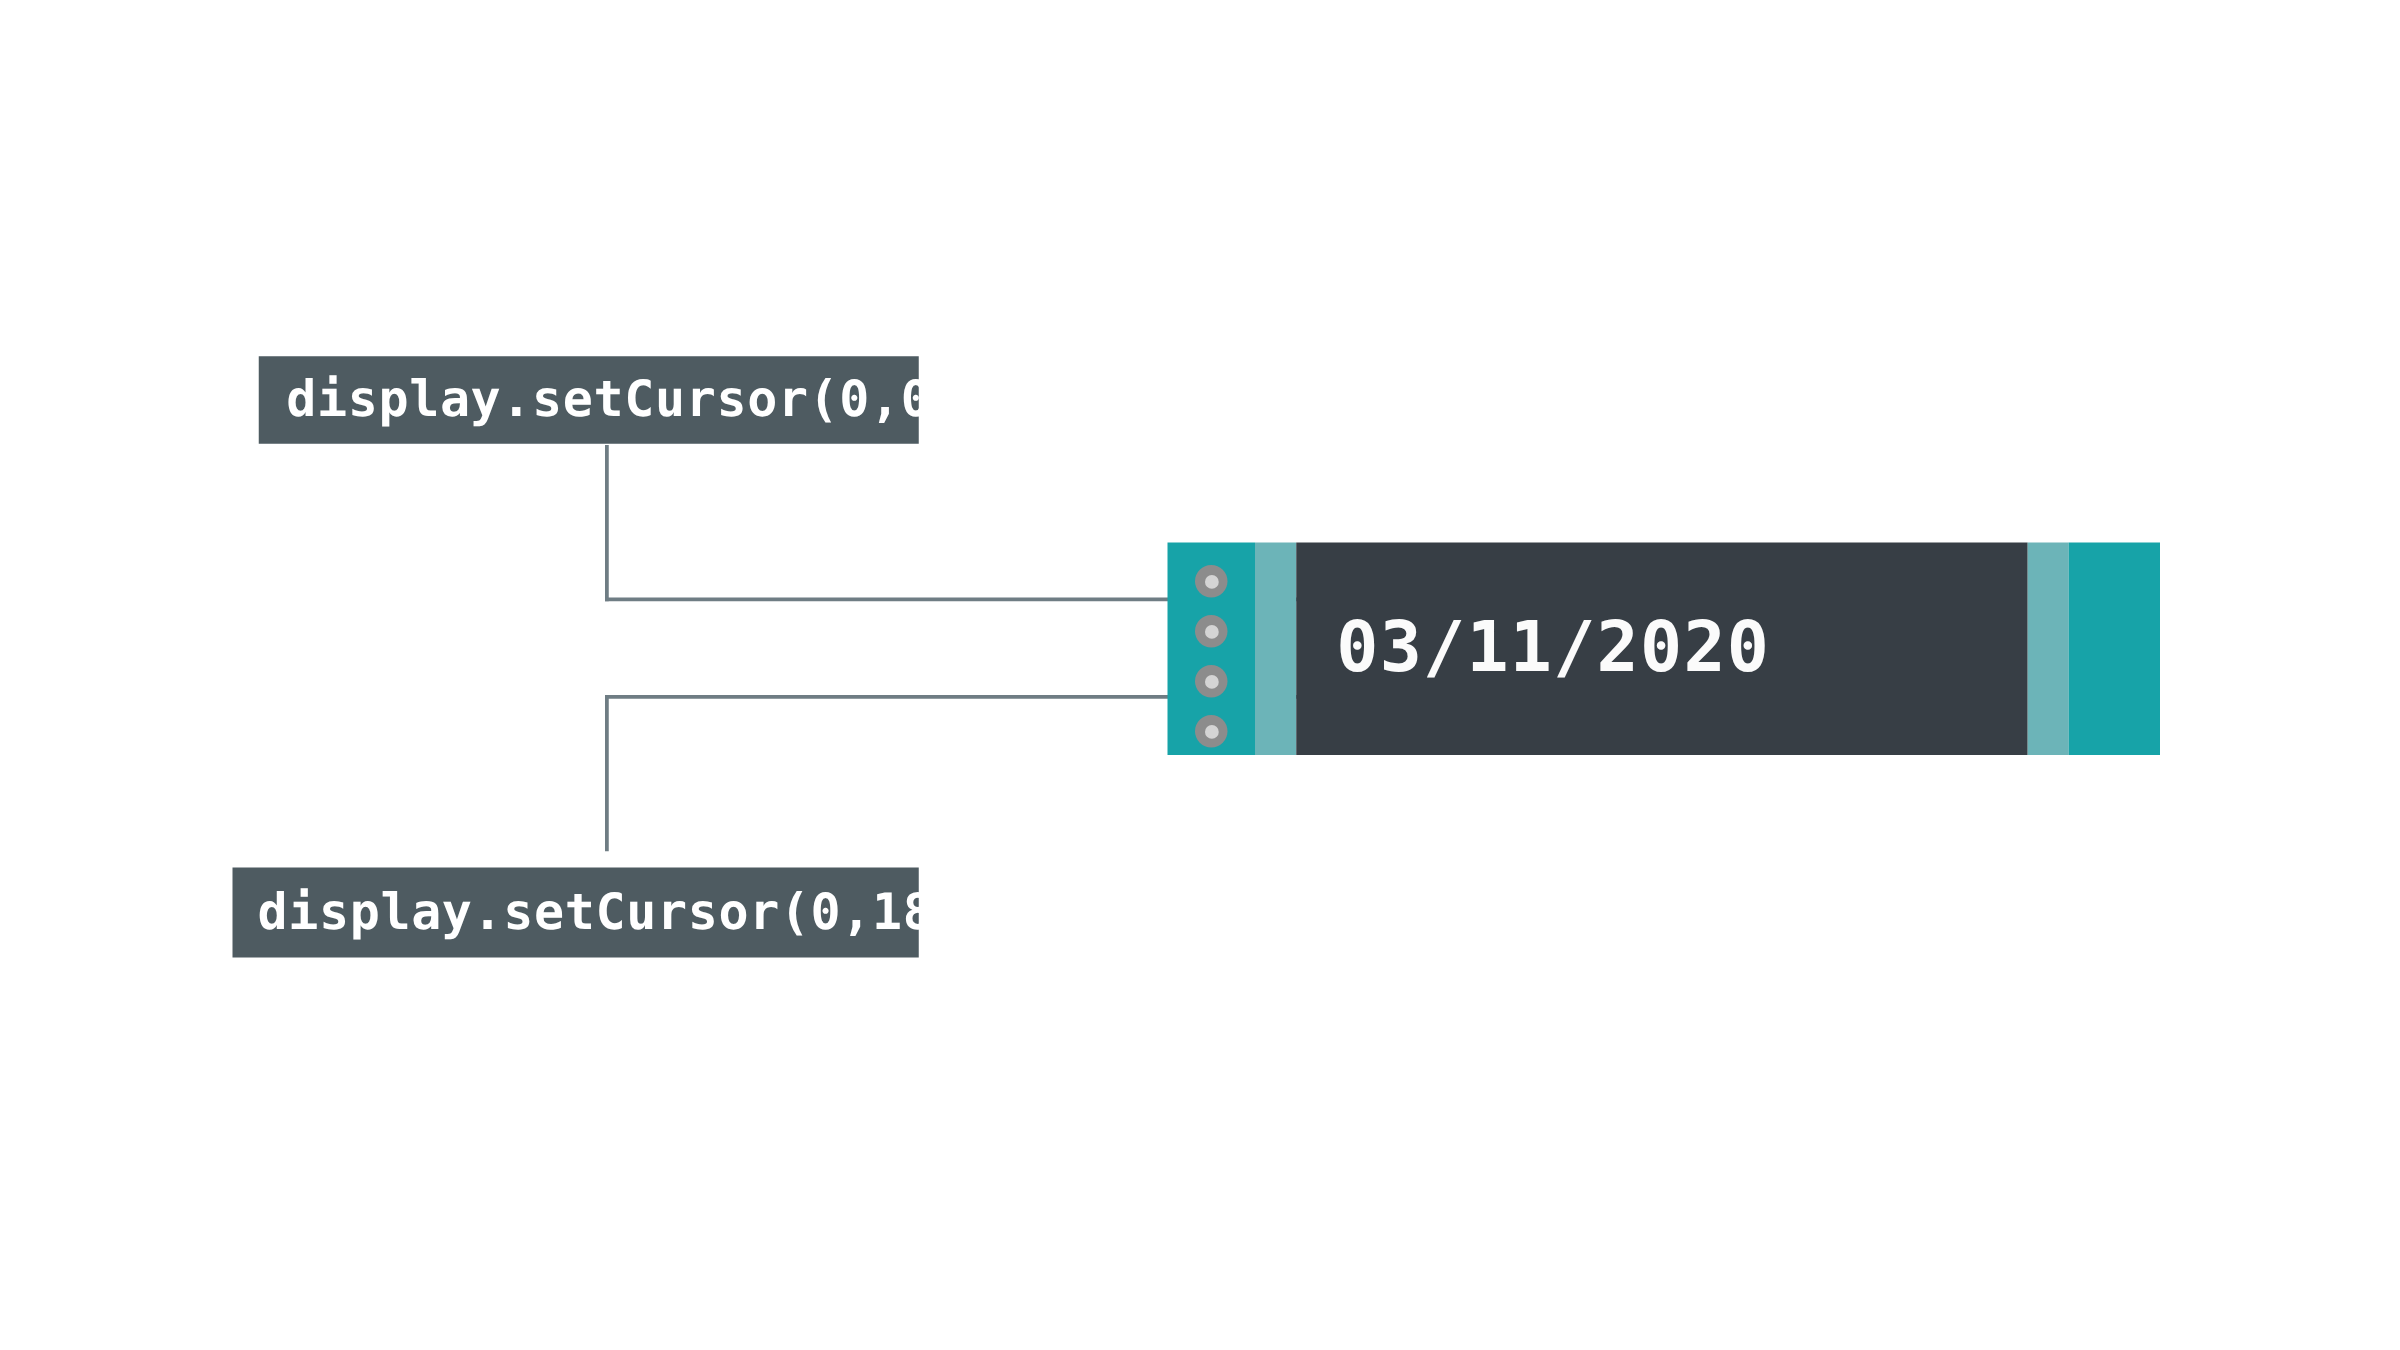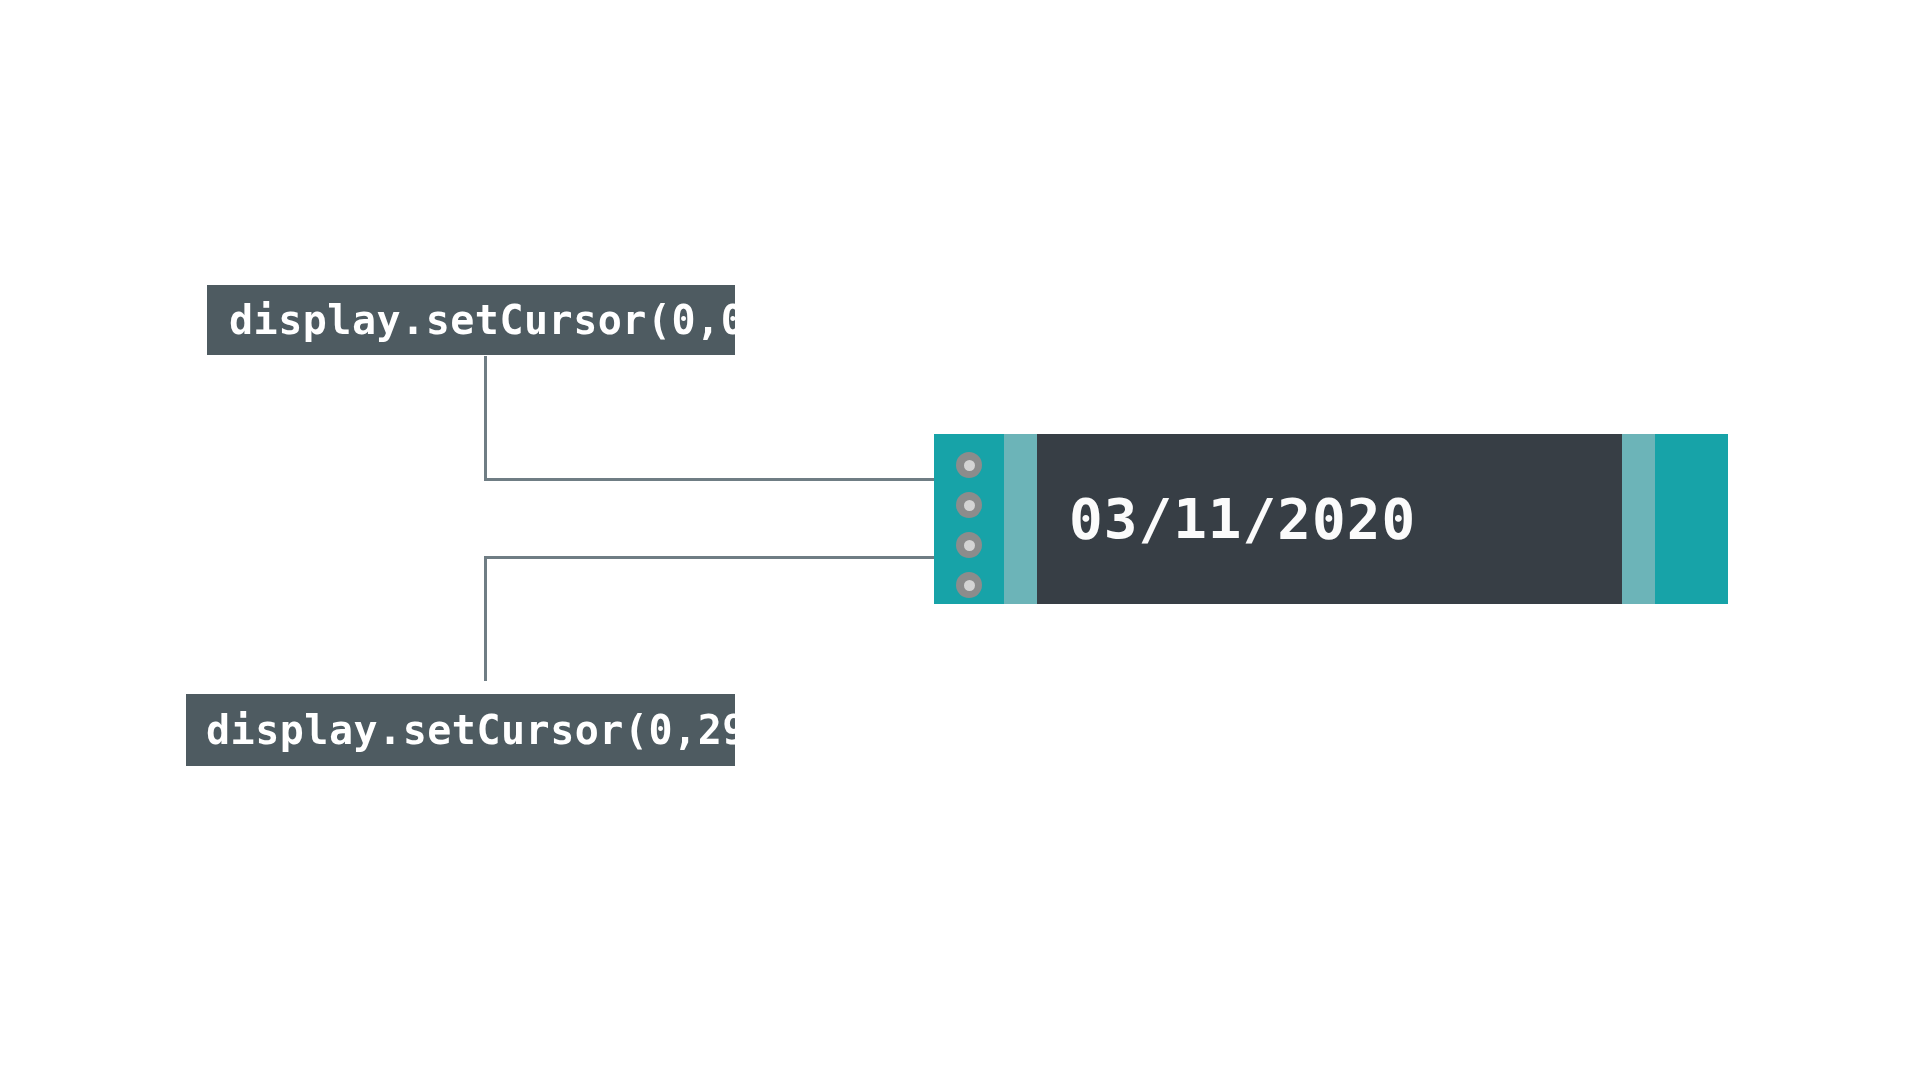--- a/index.html
+++ b/index.html
@@ -161,21 +161,21 @@
   <div class="leader leader-v" id="leader-top-v"></div>
   <div class="leader leader-h" id="leader-top-h"></div>
   <div class="leader leader-v" id="leader-bot-v"></div>
   <div class="leader leader-h" id="leader-bot-h"></div>
 
   <div class="callout" id="callout-top">
     <span>display.setCursor(0,0)</span>
   </div>
 
   <div class="callout" id="callout-bottom">
-    <span>display.setCursor(0,29)</span>
+    <span>display.setCursor(0,18)</span>
   </div>
 
   <div id="display-module">
 
     <div id="pcb-left" class="pcb-teal">
       <div class="screw" id="screw-1"></div>
       <div class="screw" id="screw-2"></div>
       <div class="screw" id="screw-3"></div>
       <div class="screw" id="screw-4"></div>
     </div>

